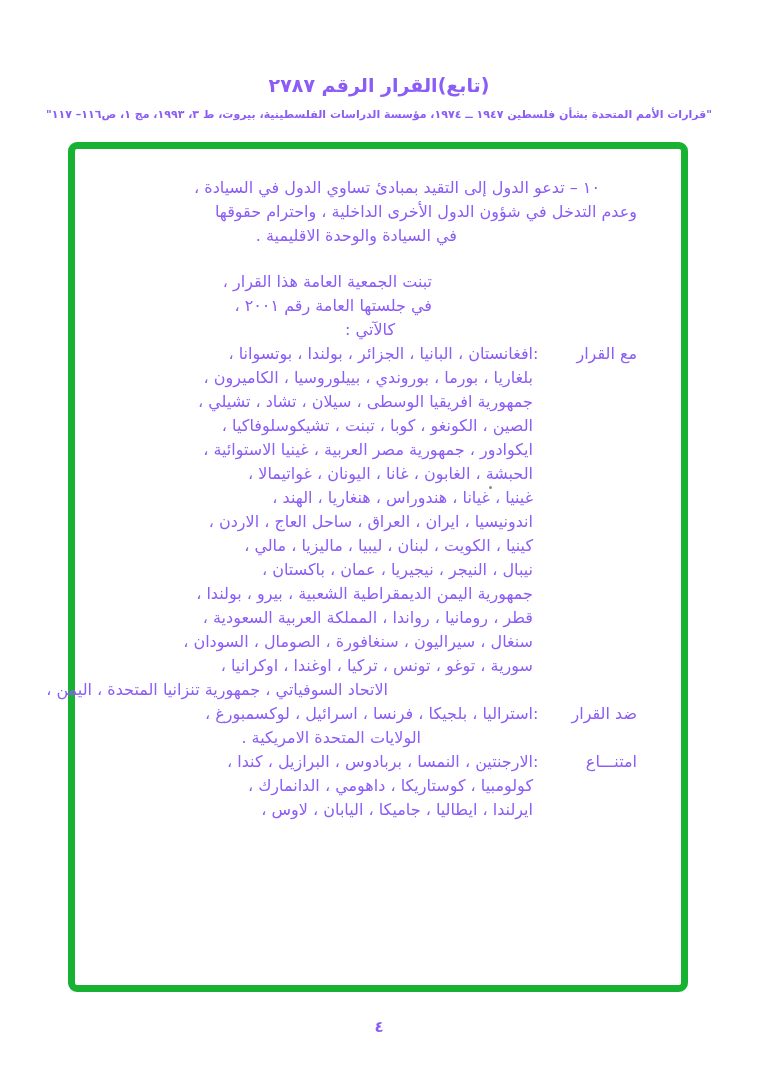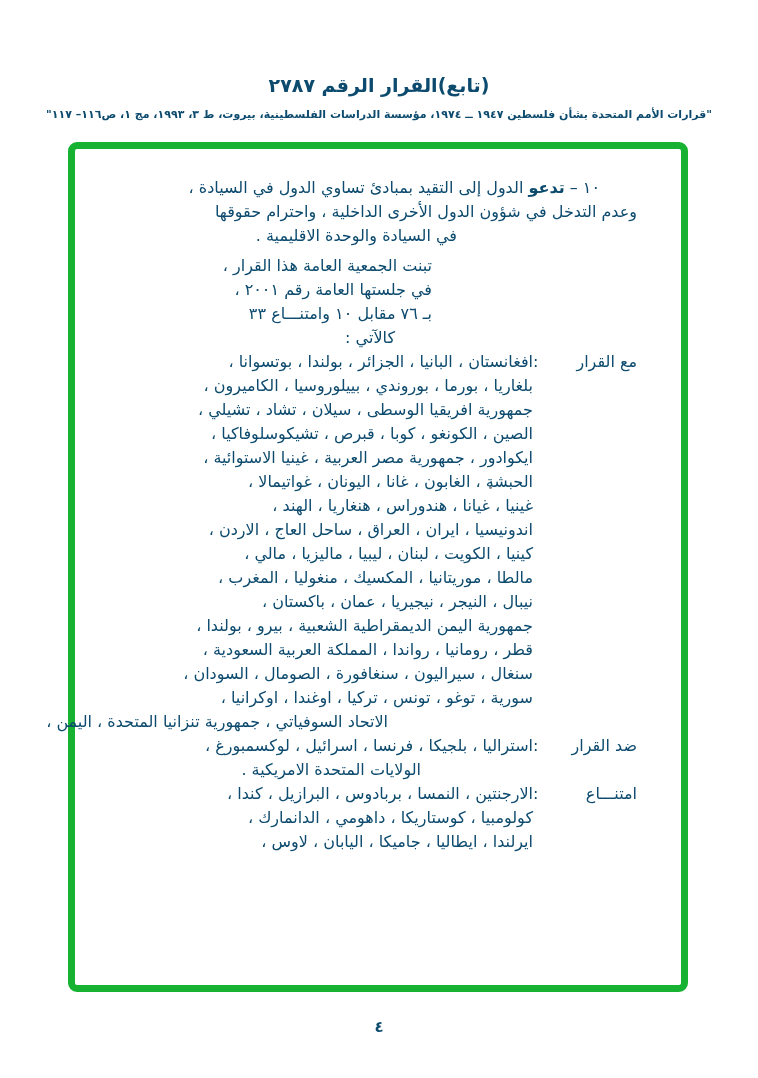--- a/index.html
+++ b/index.html
@@ -1,40 +1,40 @@
 <!DOCTYPE html>
 <html lang="ar" dir="rtl"><head>
 <meta charset="utf-8">
 <style>
   html,body { margin:0; padding:0; background:#ffffff; }
   .page {
     position:relative; width:758px; height:1078px; background:#ffffff;
-    font-family:"DejaVu Sans", sans-serif; color:#0c4a6e; direction:rtl; overflow:hidden;
+    font-family:"DejaVu Sans", sans-serif; color:#8b5cf6; direction:rtl; overflow:hidden;
   }
   .doc-title {
     position:absolute; top:74px; left:0; right:0; text-align:center;
     font-weight:bold; font-size:19px; letter-spacing:.5px;
   }
   .doc-source {
     position:absolute; top:108px; left:0; right:0; text-align:center;
     font-weight:bold; font-size:11px;
   }
   .green-box {
     position:absolute; left:68px; top:142px; width:606px; height:836px;
     border:7px solid #17b232; border-radius:9px; background:transparent;
   }
   .content {
     position:absolute; left:160px; top:176px; width:477px;
     font-size:16px; line-height:24px; text-align:right;
   }
   .content div { white-space:nowrap; }
   .p1-l1 { text-indent:37px; }
-  .p1-l1 b { font-weight:bold;margin-top:10px; }
+  .p1-l1 b { font-weight:normal;margin-top:10px; }
   .p1-l3 { padding-right:180px; }
-  .adoption { margin-top:6px; }
+  .adoption { margin-top:22px; }
   .adoption > div { padding-right:205px; }
   .adoption > div:last-child { padding-right:242px; }
   .vote { display:flex; align-items:flex-start; }
   .vote-label {
     width:104px; flex:0 0 104px; display:flex; justify-content:space-between;
   }
   .vote-lines { flex:1; }
   #vote-0 .vote-lines div:last-child { padding-right:145px; }
   #vote-1 .vote-lines div:last-child { padding-right:112px; }
   .page-num {
@@ -63,40 +63,38 @@
 
     <div class="p1">
       <div class="p1-l1"><span>١٠ – </span><b>تدعو</b><span> الدول إلى التقيد بمبادئ تساوي الدول في السيادة ،</span></div>
       <div class="p1-l2">وعدم التدخل في شؤون الدول الأخرى الداخلية ، واحترام حقوقها</div>
       <div class="p1-l3">في السيادة والوحدة الاقليمية .</div>
     </div>
 
     <div class="adoption">
         <div>تبنت الجمعية العامة هذا القرار ،</div>
         <div>في جلستها العامة رقم ٢٠٠١ ،</div>
-        <div>بـ ٧٦ مقابل ١٠ وامتنـــاع ٣٣</div>
         <div>كالآتي :</div>
       </div>
 
     <div class="vote" id="vote-0">
       <div class="vote-label">
         <span>مع القرار</span>
         <span>:</span>
       </div>
       <div class="vote-lines">
           <div>افغانستان ، البانيا ، الجزائر ، بولندا ، بوتسوانا ،</div>
           <div>بلغاريا ، بورما ، بوروندي ، بييلوروسيا ، الكاميرون ،</div>
           <div>جمهورية افريقيا الوسطى ، سيلان ، تشاد ، تشيلي ،</div>
-          <div>الصين ، الكونغو ، كوبا ، قبرص ، تشيكوسلوفاكيا ،</div>
+          <div>الصين ، الكونغو ، كوبا ، تبنت ، تشيكوسلوفاكيا ،</div>
           <div>ايكوادور ، جمهورية مصر العربية ، غينيا الاستوائية ،</div>
           <div>الحبشة ، الغابون ، غانا ، اليونان ، غواتيمالا ،</div>
           <div>غينيا ، غيانا ، هندوراس ، هنغاريا ، الهند ،</div>
           <div>اندونيسيا ، ايران ، العراق ، ساحل العاج ، الاردن ،</div>
           <div>كينيا ، الكويت ، لبنان ، ليبيا ، ماليزيا ، مالي ،</div>
-          <div>مالطا ، موريتانيا ، المكسيك ، منغوليا ، المغرب ،</div>
           <div>نيبال ، النيجر ، نيجيريا ، عمان ، باكستان ،</div>
           <div>جمهورية اليمن الديمقراطية الشعبية ، بيرو ، بولندا ،</div>
           <div>قطر ، رومانيا ، رواندا ، المملكة العربية السعودية ،</div>
           <div>سنغال ، سيراليون ، سنغافورة ، الصومال ، السودان ،</div>
           <div>سورية ، توغو ، تونس ، تركيا ، اوغندا ، اوكرانيا ،</div>
           <div>الاتحاد السوفياتي ، جمهورية تنزانيا المتحدة ، اليمن ،</div>
         </div>
     </div>
 
     <div class="vote" id="vote-1">

